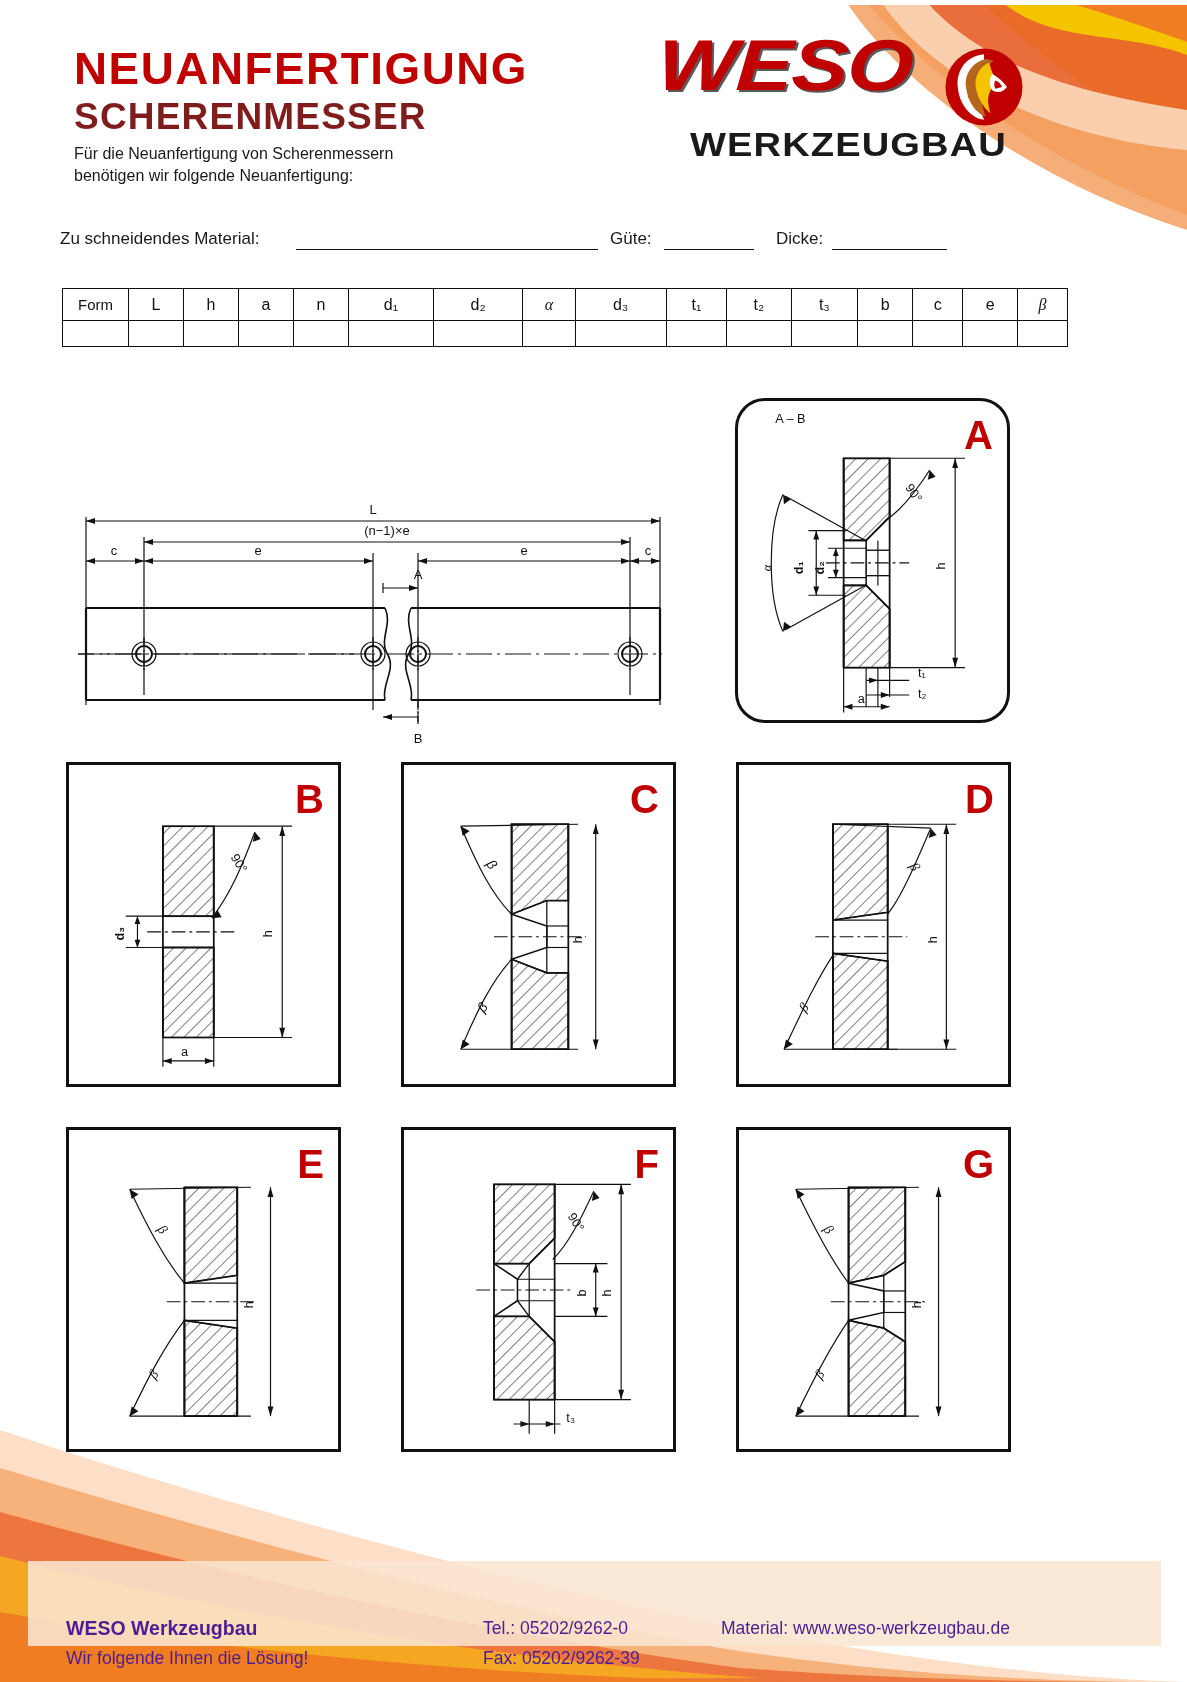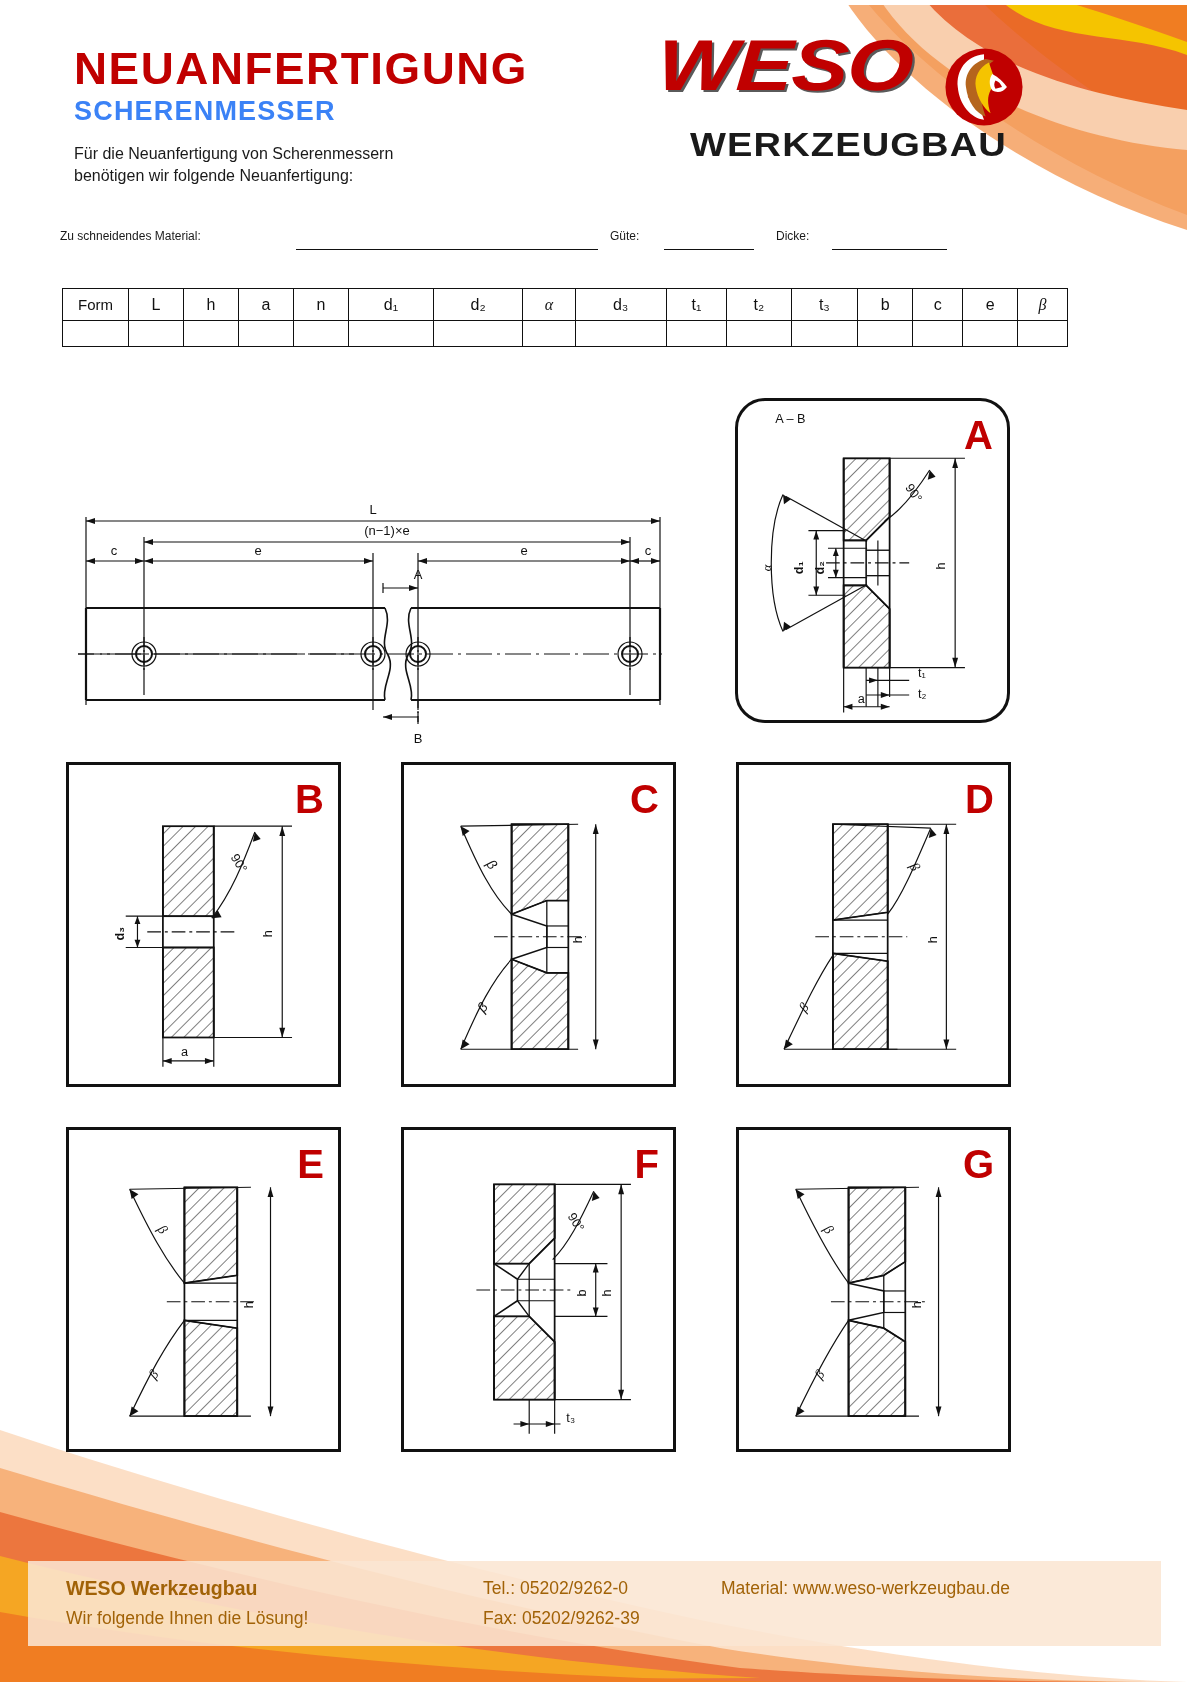--- a/index.html
+++ b/index.html
@@ -18,22 +18,22 @@
   
   .header { position: absolute; left: 12px; top: 0; width: 1187px; height: 200px; }
   .title-main {
     position: absolute; left: 62px; top: 44px;
     font-size: 44px; font-weight: 800; letter-spacing: 1.5px;
     color: #c00000; font-family: "Liberation Sans", sans-serif;
     transform: scaleX(1.04); transform-origin: left center;
   }
   .title-sub {
     position: absolute; left: 62px; top: 96px;
-    font-size: 27px; font-weight: 800; letter-spacing: 1.2px;
-    color: #3b82f6;
+    font-size: 37px; font-weight: 800; letter-spacing: 1.2px;
+    color: #7f1d1d;
   }
   .intro {
     position: absolute; left: 62px; top: 143px;
     font-size: 16px; line-height: 22px; color: #1a1a1a;
   }
 
   
   .logo-wrap { position: absolute; left: 648px; top: 24px; width: 400px; height: 150px; }
   .logo-weso {
     position: absolute; left: 0; top: 0;
@@ -44,21 +44,21 @@
   }
   .logo-sub {
     position: absolute; left: 30px; top: 101px;
     font-size: 34px; font-weight: 800; letter-spacing: 1px;
     color: #1a1a1a;
     transform: scaleX(1.12); transform-origin: left top;
   }
   .logo-lion { position: absolute; left: 283px; top: 22px; width: 82px; height: 82px; }
 
   
-  .matline { position: absolute; left: 60px; top: 225px; width: 960px; height: 30px; font-size: 12px; color:#1a1a1a; }
+  .matline { position: absolute; left: 60px; top: 225px; width: 960px; height: 30px; font-size: 17px; color:#1a1a1a; }
   .matline .lbl { position:absolute; white-space:nowrap; }
   .matline .rule { position:absolute; border-bottom: 1.5px solid #111; height: 1px; }
 
   
   .ptable { position: absolute; left: 62px; top: 288px; width: 1006px; border-collapse: collapse; }
   .ptable td {
     border: 1.6px solid #111;
     height: 32px; text-align: center; vertical-align: middle;
     font-size: 16px; color:#111;
   }
@@ -72,21 +72,21 @@
   .badge {
     position: absolute; font-size: 40px; font-weight: 800;
     color: #c00000; line-height: 1;
   }
   .main-draw { position: absolute; }
 
   
   .footer-band {
     position: absolute; left: 28px; top: 1561px; width: 1133px; height: 85px;
   }
-  .foot-col { position:absolute; font-size: 17.5px; color:#a16207; line-height: 30px; }
+  .foot-col { position:absolute; font-size: 17.5px; color:#4c1d95; line-height: 30px; margin-top: 40px; }
   .foot-name { font-weight: 800; font-size: 19.5px; }
 </style>
 </head>
 <body>
 
 <div class="page">
 
   <svg class="deco" viewBox="0 0 1187 1682" preserveAspectRatio="none">
     <defs>
       <linearGradient id="og1" x1="0" y1="0" x2="1" y2="1">

